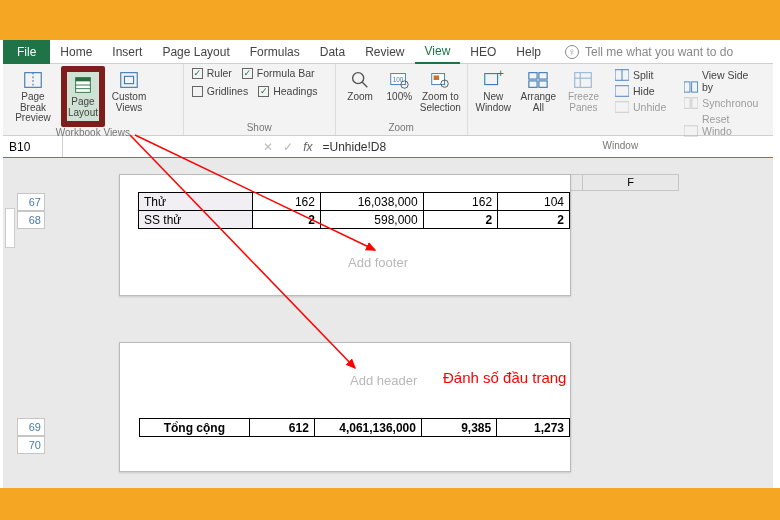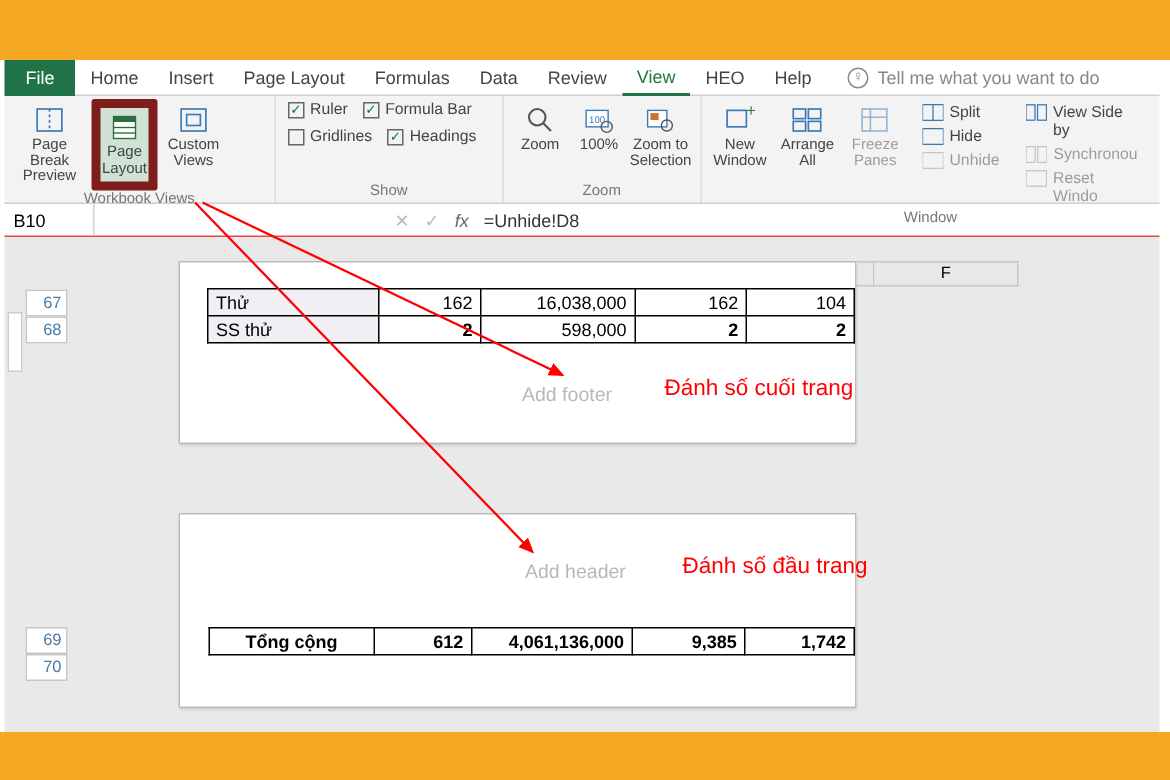--- a/index.html
+++ b/index.html
@@ -16,21 +16,21 @@
   .tabbar .tell { color: #888; font-size: 12px; }
   .ribbon { display: flex; background: #f3f3f3; border-bottom: 1px solid #cfcfcf; height: 72px; font-size: 10px; color: #444; }
   .group { display: flex; flex-direction: column; justify-content: space-between; border-right: 1px solid #dcdcdc; padding: 2px 4px 0 4px; }
   .group .row { display: flex; gap: 2px; }
   .bigbtn { display: flex; flex-direction: column; align-items: center; width: 44px; padding: 2px 0; cursor: pointer; border: 1px solid transparent; border-radius: 2px; }
   .bigbtn.sel { background: #cfe2d4; border: 6px solid #7f1d1d; }
   .bigbtn .ic { width: 22px; height: 22px; margin-bottom: 1px; }
   .bigbtn span { line-height: 1.05; text-align: center; }
   .chk { display: flex; align-items: center; gap: 4px; padding: 1px 4px; font-size: 10.5px; }
   .chk .box { width: 11px; height: 11px; border: 1px solid #666; display: flex; align-items: center; justify-content: center; font-size: 9px; color: #207347; }
-  .smallbtn { display: flex; align-items: flex-start; gap: 4px; padding: 1px 4px; font-size: 10.5px; }
+  .smallbtn { display: flex; align-items: flex-end; gap: 4px; padding: 1px 4px; font-size: 10.5px; }
   .smallbtn .sic { width: 14px; height: 12px; }
   .grouplabel { text-align: center; font-size: 10px; color: #777; padding-bottom: 2px; }
   .formula { display: flex; align-items: center; height: 22px; border-bottom: 1px solid #ef4444; font-size: 12px; }
   .namebox { width: 60px; padding: 0 6px; border-right: 1px solid #d0d0d0; height: 100%; display: flex; align-items: center; }
   .fxgap { flex: 0 0 200px; }
   .fxctrl { display: flex; align-items: center; gap: 10px; color: #888; }
   .fxctrl .fx { font-style: italic; color: #666; }
   .fxval { padding-left: 10px; color: #333; }
   .sheet { position: relative; height: 338px; background: #e9e9e9; padding-top: 6px; }
   .page { position: absolute; background: #fff; border: 1px solid #bbb; box-shadow: 0 1px 2px rgba(0,0,0,0.15); left: 116px; width: 452px; }
@@ -295,28 +295,27 @@
 
     <div class="page page2">
       <div class="hint" style="left:230px;top:30px">Add header</div>
       <table class="tbl" style="top:75px;left:19px">
         <tbody>
             <tr>
           <td class="lbl2">Tổng cộng</td>
           <td class="c1 r" style="font-weight:bold">612</td>
           <td class="c2 r" style="font-weight:bold">4,061,136,000</td>
           <td class="c3 r" style="font-weight:bold">9,385</td>
-          <td class="c4 r" style="font-weight:bold">1,742</td>
+          <td class="c4 r" style="font-weight:bold">1,273</td>
         </tr>
       </tbody>
         </table>
     </div>
 
-    <div class="anno" style="left:440px;top:92px">Đánh số cuối trang</div>
-    <div class="anno" style="left:452px;top:211px">Đánh số đầu trang</div>
+    <div class="anno" style="left:440px;top:211px">Đánh số đầu trang</div>
 
   </div>
 </div>
 
 <svg class="arrow" style="left:0;top:0" width="780" height="520">
   <defs>
       <marker id="ah" markerWidth="8" markerHeight="8" refX="6" refY="3" orient="auto">
         <path d="M0,0 L7,3 L0,6 Z" fill="#ff0000"></path>
       </marker>
     </defs>

